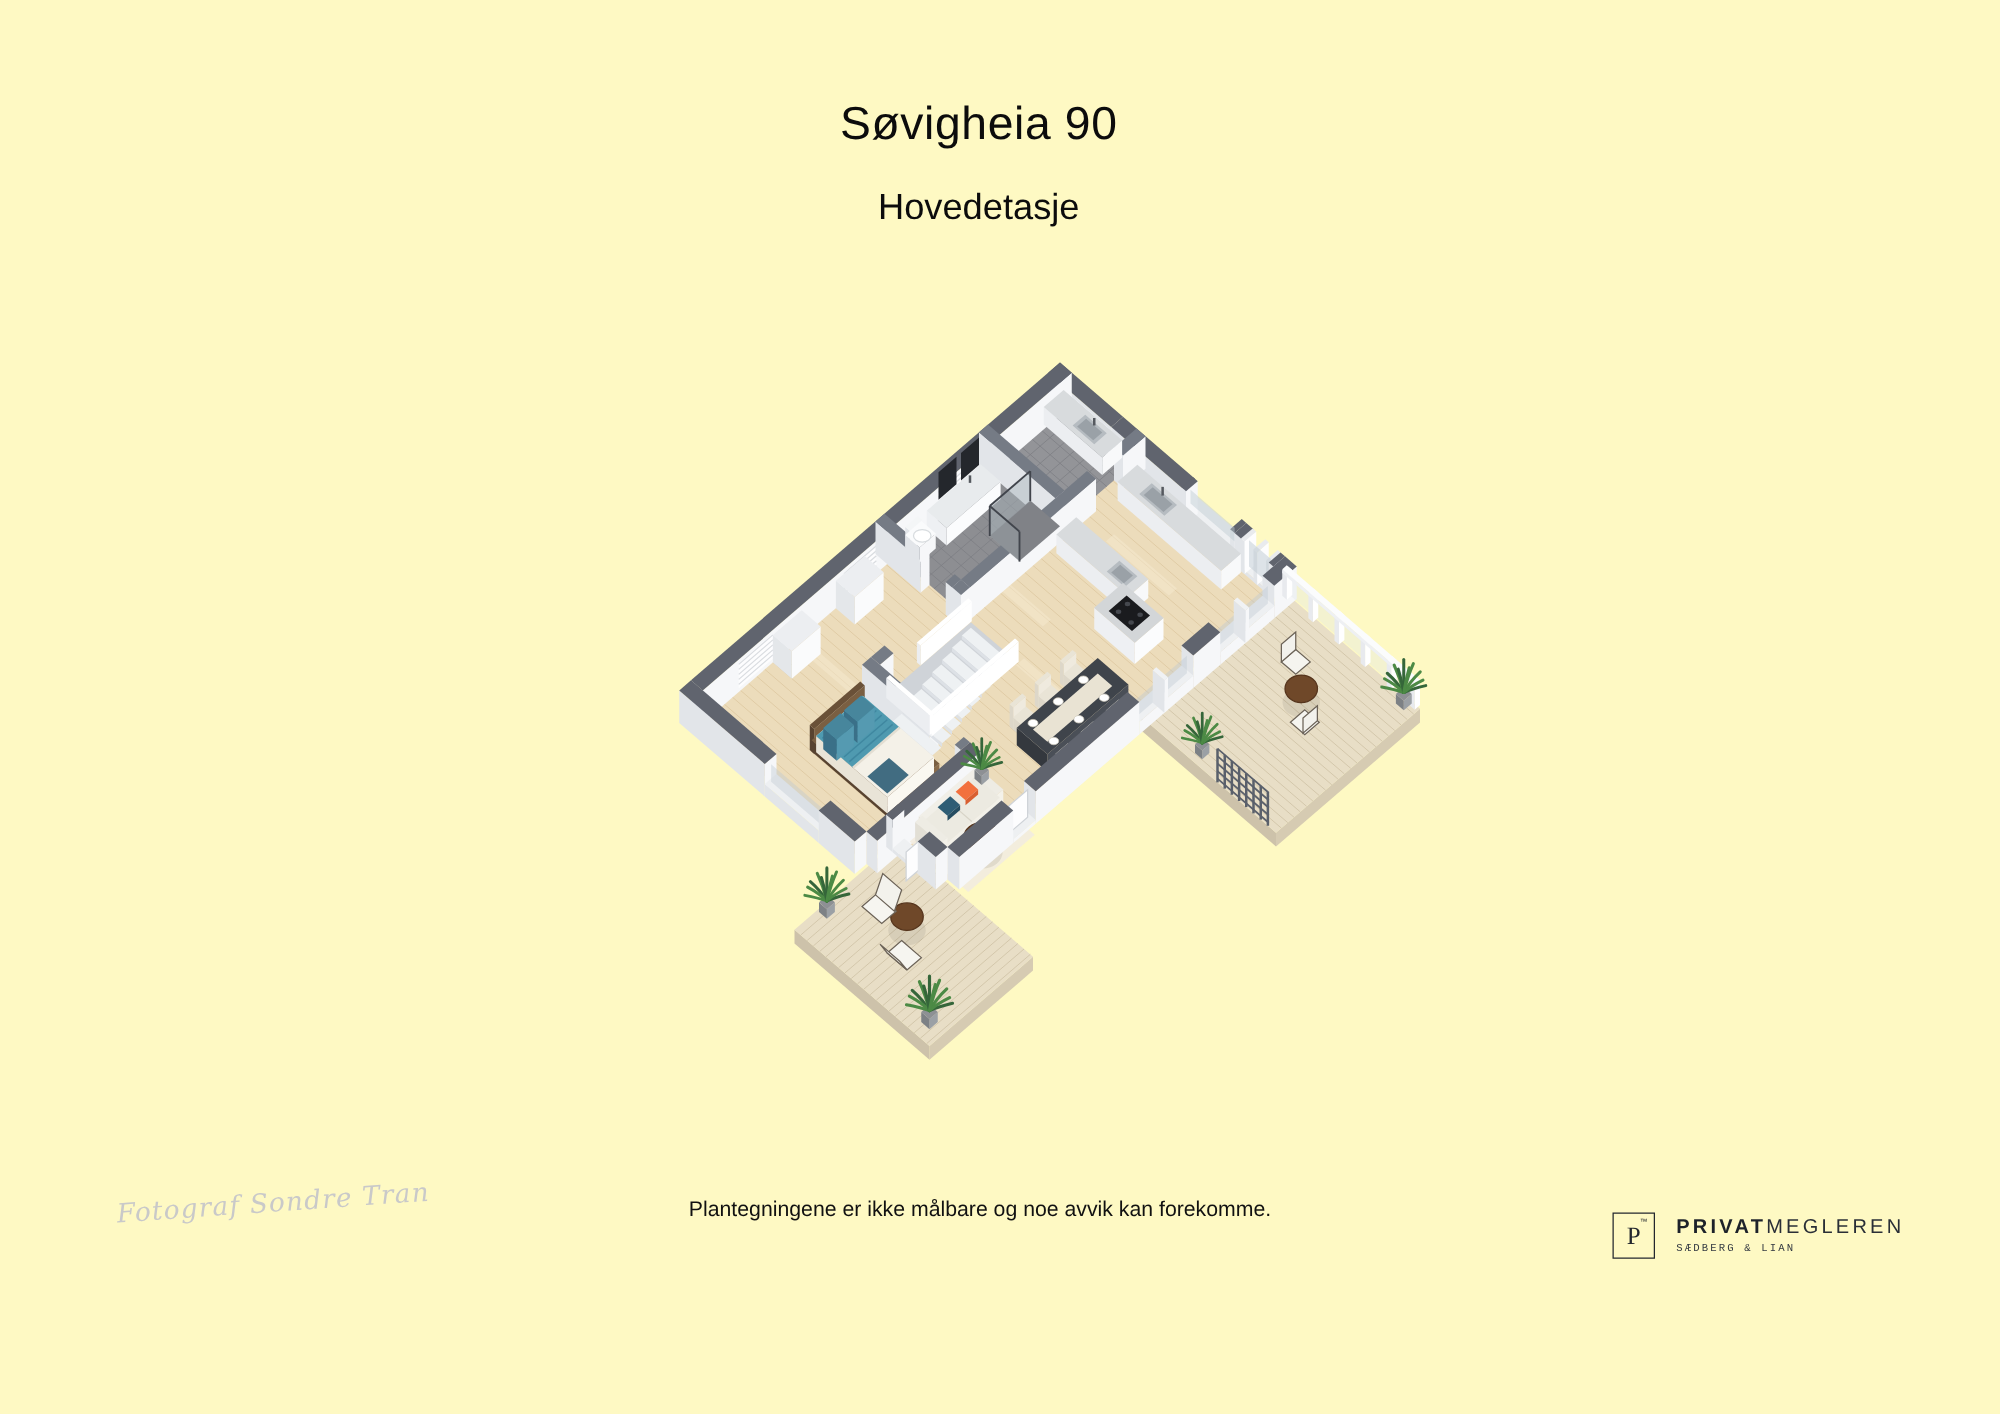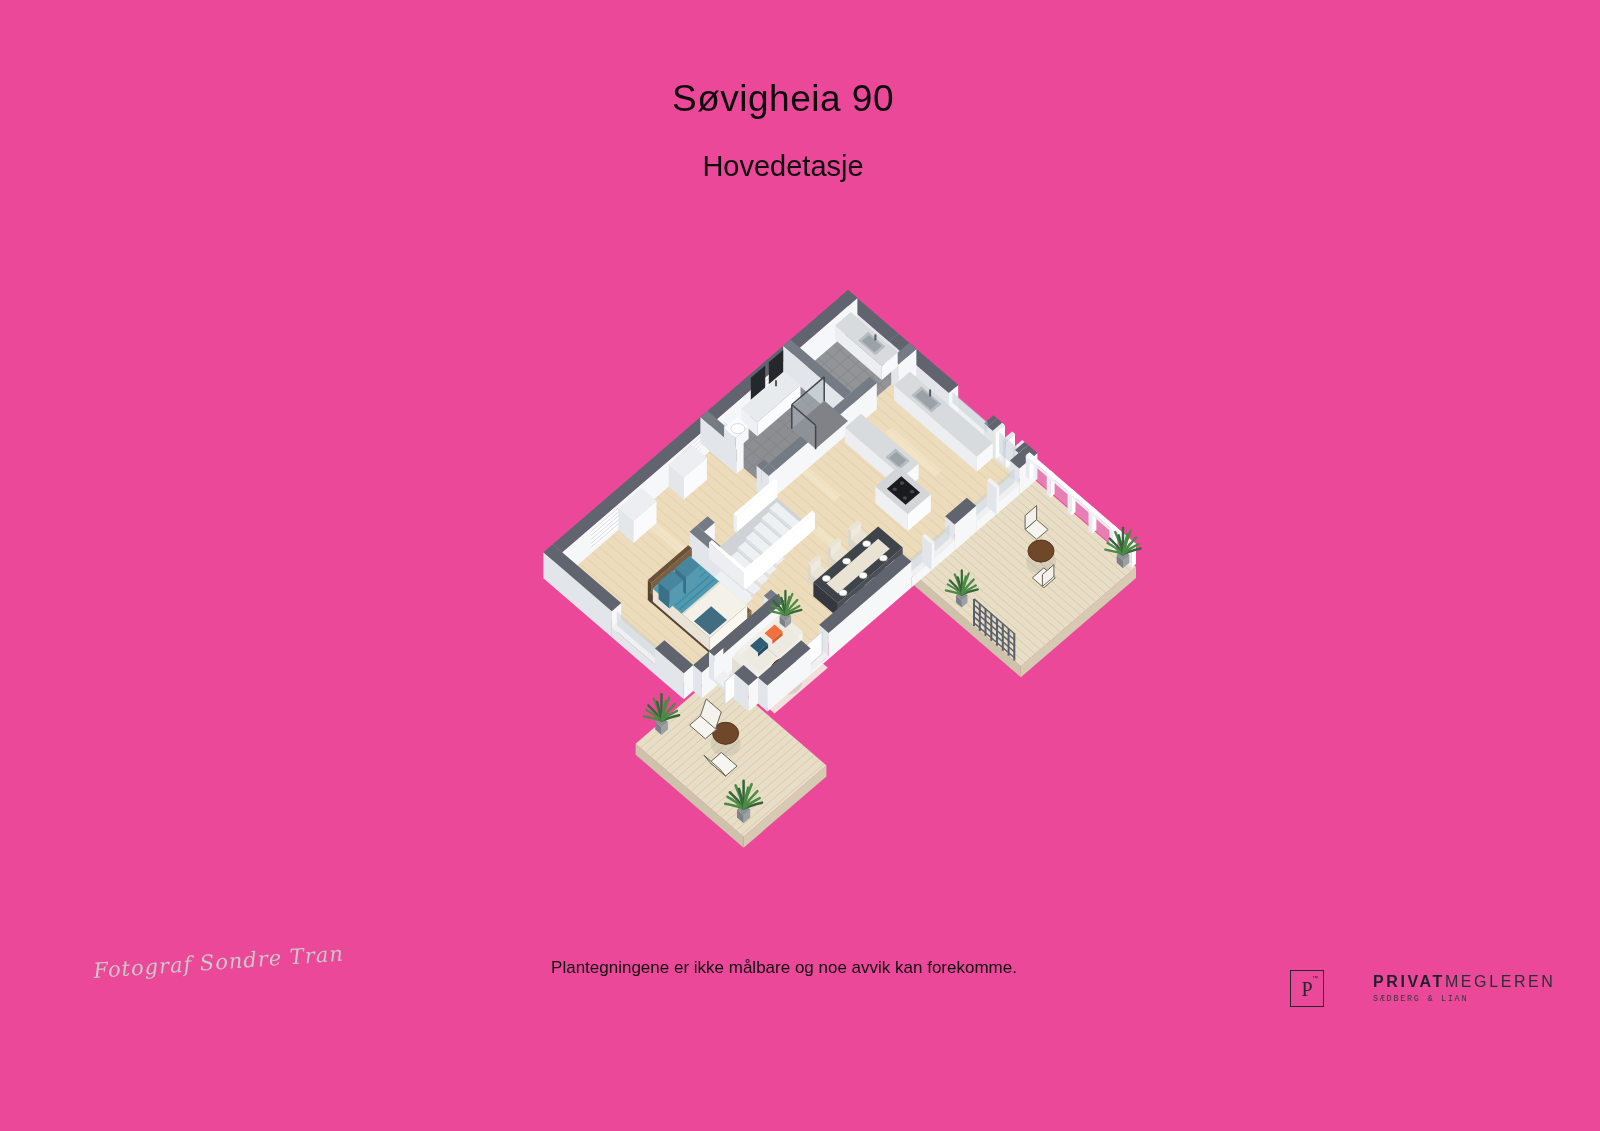--- a/index.html
+++ b/index.html
@@ -1,31 +1,31 @@
 <!DOCTYPE html>
 <html><head>
 <meta charset="utf-8">
 <style>
   html,body{margin:0;padding:0;background:#ffffff;}
-  #stage{position:relative;width:1600px;height:1131px;background:#ec4899;overflow:hidden;
+  #stage{position:relative;width:1600px;height:1131px;background:#fef9c3;overflow:hidden;
          font-family:"Liberation Sans", sans-serif;}
   .title{position:absolute;top:78px;left:-17px;width:100%;text-align:center;
          font-size:37px;font-weight:400;color:#0c0c0c;letter-spacing:0.5px;}
   .subtitle{position:absolute;top:150px;left:-17px;width:100%;text-align:center;
          font-size:29px;font-weight:400;color:#0c0c0c;}
   .disclaimer{position:absolute;top:958px;left:-16px;width:100%;text-align:center;
          font-size:17px;color:#111;}
   #plan-wrap{position:absolute;top:0;left:0;}
   .signature{position:absolute;left:84px;top:930px;width:260px;height:80px;}
   .brand{position:absolute;left:1290px;top:970px;display:flex;align-items:flex-start;gap:17px;}
   .brand-box{width:34px;height:37px;border:1.6px solid #23272e;display:flex;align-items:center;
          justify-content:center;position:relative;box-sizing:border-box;}
   .brand-p{font-family:"Liberation Serif", serif;font-size:20px;color:#23272e;line-height:1;}
   .brand-tm{position:absolute;top:4px;right:5px;font-size:6px;color:#23272e;}
-  .brand-text{display:flex;flex-direction:column;padding-top:3px;margin-left:32px;}
+  .brand-text{display:flex;flex-direction:column;padding-top:3px;}
   .brand-name{font-size:16px;letter-spacing:2.6px;color:#1d222a;white-space:nowrap;}
   .brand-name b{font-weight:700;}
   .brand-name span{font-weight:400;color:#2a2f37;}
   .brand-sub{font-size:8.5px;letter-spacing:1.7px;color:#343a42;margin-top:3px;font-family:Liberation Mono, monospace;}
 </style>
 </head>
 <body>
 
 <div id="stage">
 

